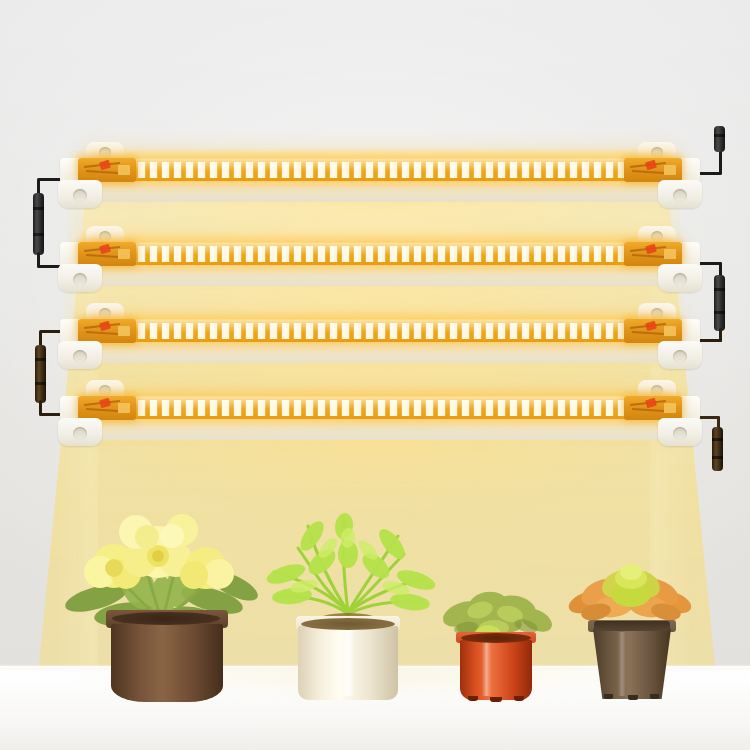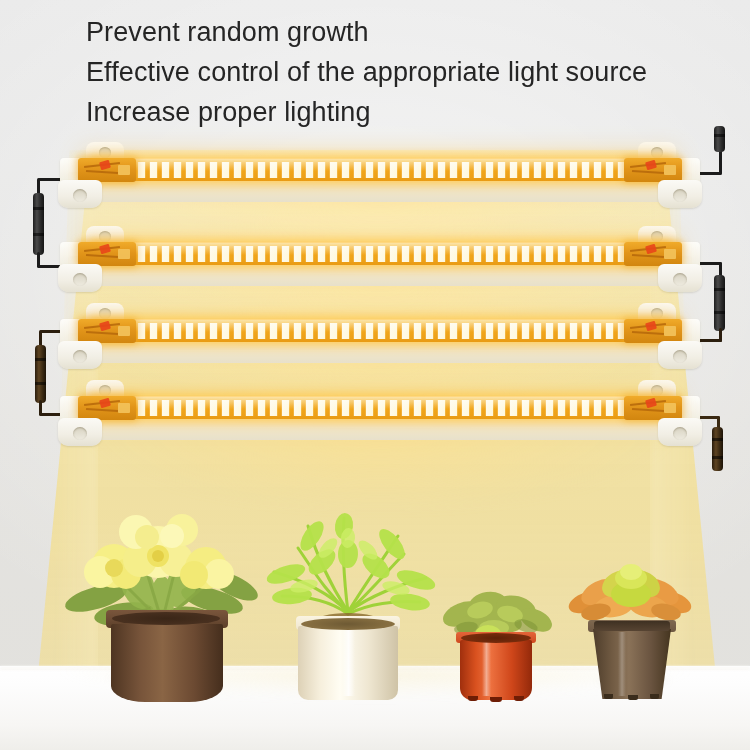--- a/index.html
+++ b/index.html
@@ -200,25 +200,20 @@
     <div class="cone-core"></div>
     <div class="cone-edgeL"></div>
     <div class="cone-edgeR"></div>
   </div>
 
   <div class="barglow" style="top:188px"></div>
   <div class="barglow" style="top:272px"></div>
   <div class="barglow" style="top:349px"></div>
   <div class="barglow" style="top:426px;height:110px"></div>
 
-  <div class="headlines">
-    <div class="hl">Prevent random growth</div>
-    <div class="hl">Effective control of the appropriate light source</div>
-    <div class="hl">Increase proper lighting</div>
-  </div>
 
   <div class="cable">
     <div style="position:absolute;left:38px;top:178px;width:48px;height:3px;background:#1b1b1b;border-radius:2px;"></div>
     <div style="position:absolute;left:37px;top:178px;width:3px;height:18px;background:#1b1b1b;border-radius:2px;"></div>
     <div class="conn" style="left:33px;top:193px;height:62px;">
       <b style="top:14px"></b>
         <b style="top:40px"></b>
     </div>
     <div style="position:absolute;left:37px;top:252px;width:3px;height:16px;background:#1b1b1b;border-radius:2px;"></div>
     <div style="position:absolute;left:38px;top:265px;width:46px;height:3px;background:#1b1b1b;border-radius:2px;"></div>

